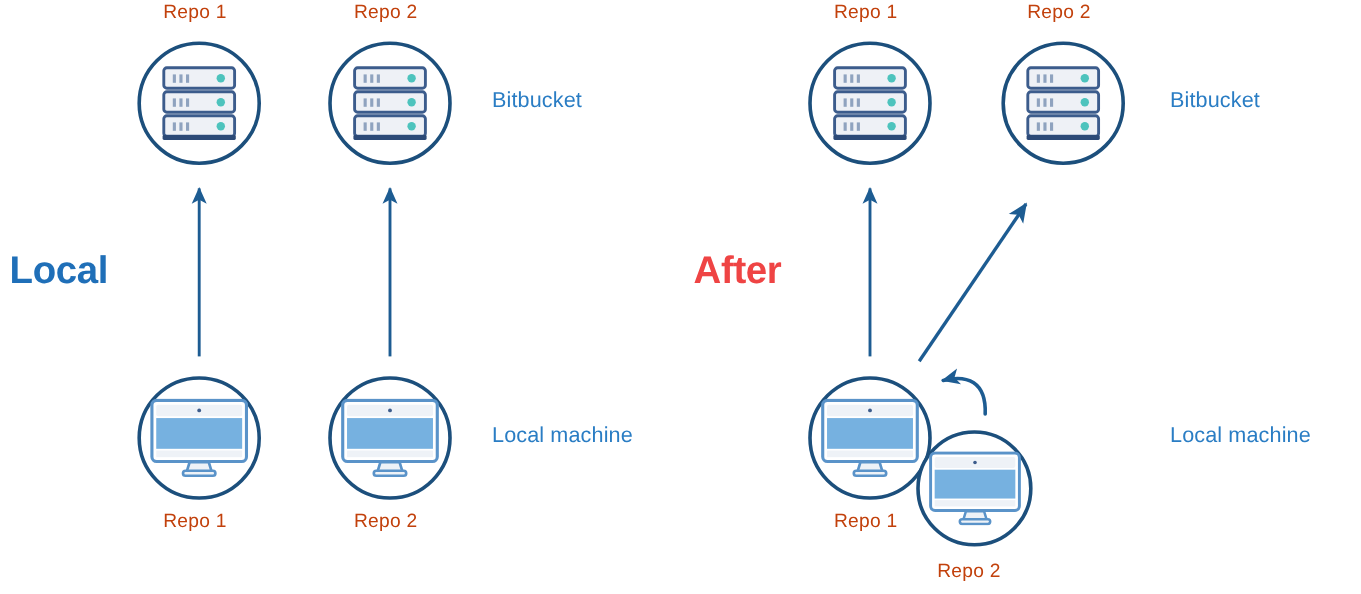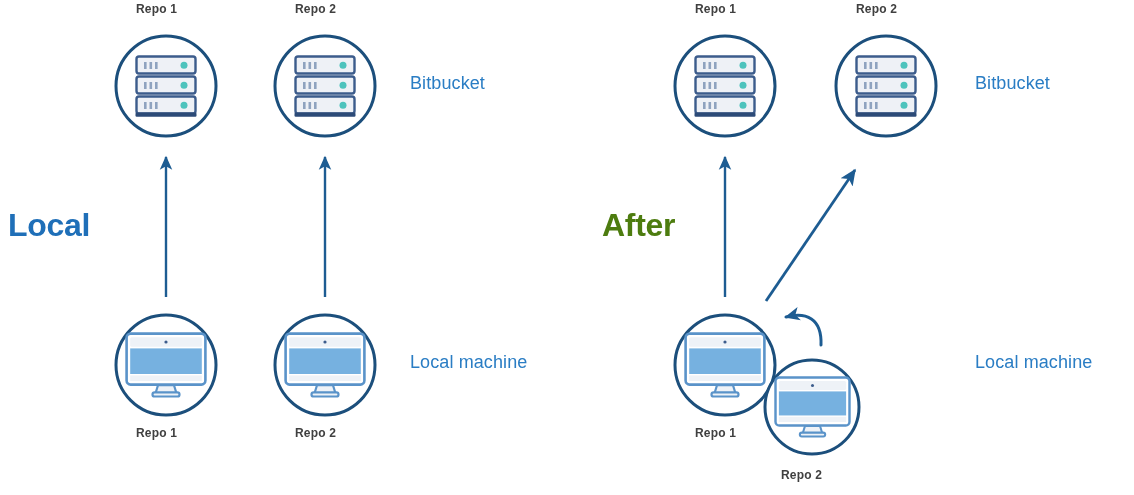--- a/index.html
+++ b/index.html
@@ -24,32 +24,32 @@
     width: 1134px;
     height: 495px;
     display: block;
   }
   .txt {
     position: absolute;
     white-space: nowrap;
     -webkit-font-smoothing: antialiased;
   }
   .node-label {
-    font-size: 12px;
-    font-weight: 700;
-    color: #404040;
+    font-size: 16px;
+    font-weight: 400;
+    color: #c2410c;
     letter-spacing: 0.2px;
   }
   .section-title {
     font-size: 32px;
     font-weight: 700;
     letter-spacing: -0.3px;
   }
   .section-before { color: #1f6fb8; }
-  .section-after  { color: #4d7c0f; margin-left: 24px; }
+  .section-after  { color: #ef4444; }
   .side-label {
     font-size: 18px;
     font-weight: 400;
     color: #2a7dc4;
     letter-spacing: 0.1px;
   }
 </style>
 </head>
 <body>
 

